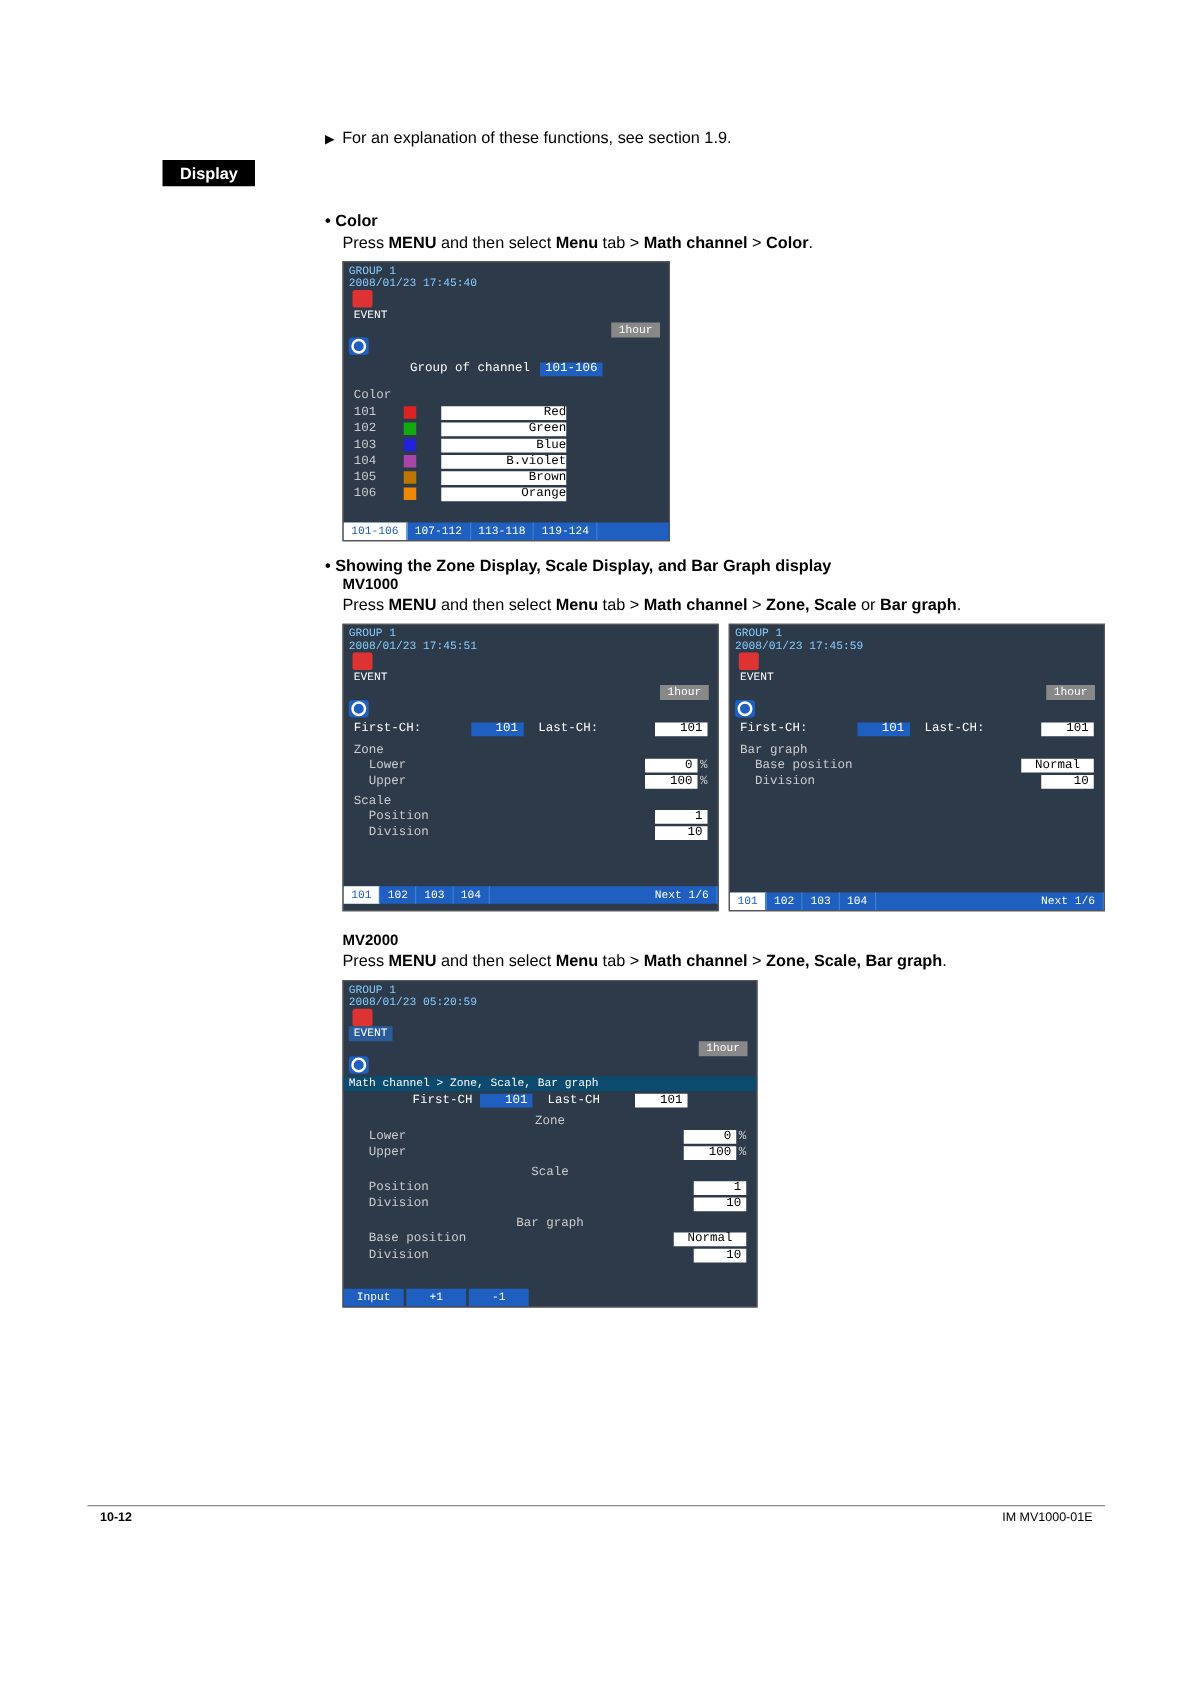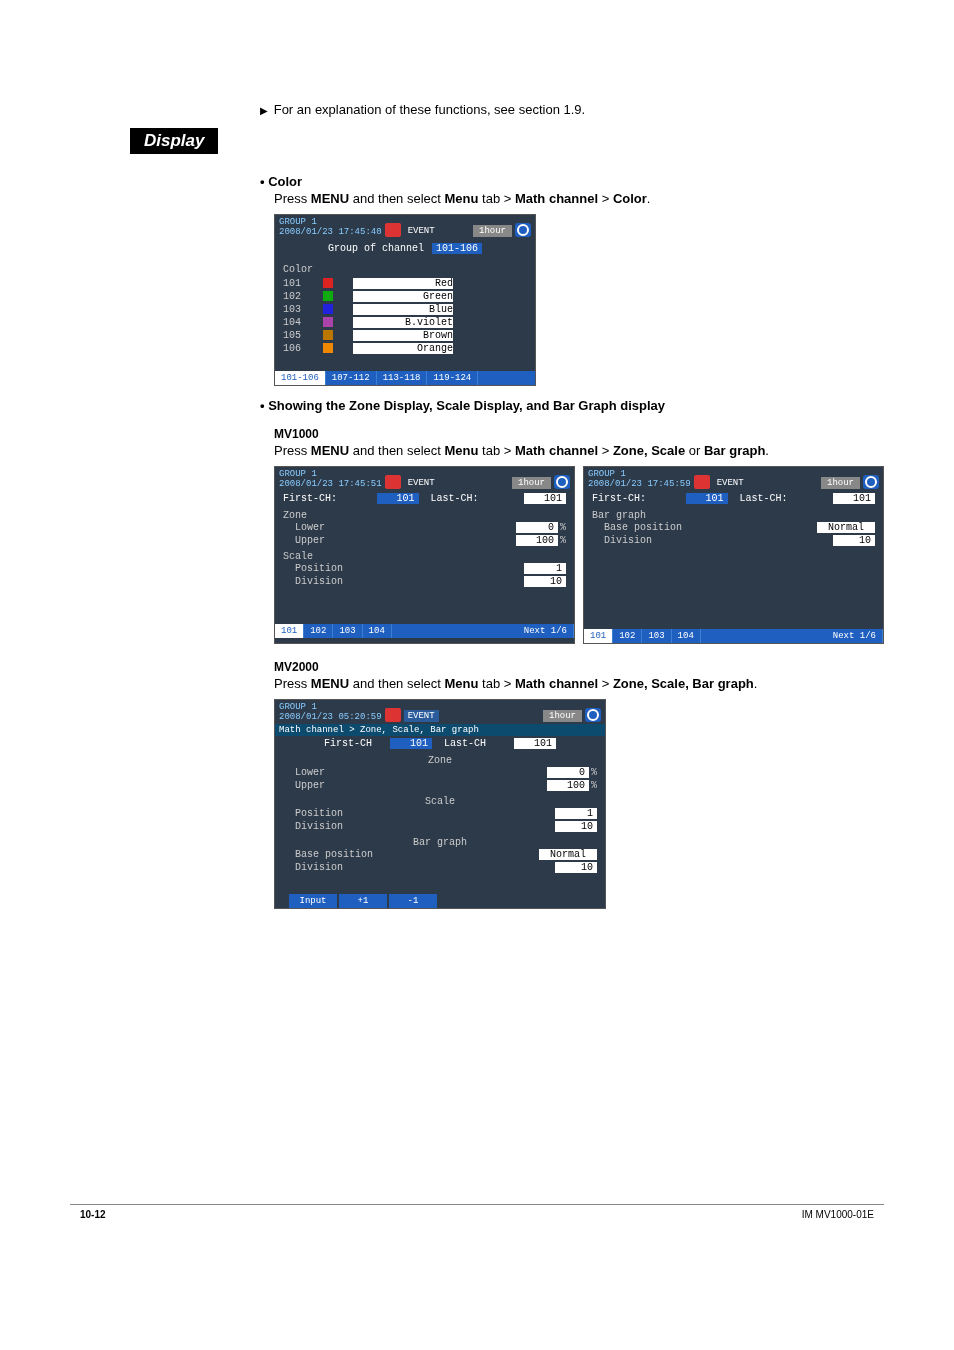--- a/index.html
+++ b/index.html
@@ -44,41 +44,40 @@
   }
   .arrow-line::before {
     content: "▶";
     font-size: 10px;
     margin-right: 6px;
   }
   .display-tag {
     background: #000;
     color: #fff;
     padding: 3px 14px;
-    font-size: 17px;
+    font-size: 13px;
     font-weight: bold;
-    font-style: italic;
     display: inline-block;
     margin: 8px 0 8px 60px;
   }
   .bullet {
     margin-left: 190px;
     font-size: 13px;
   }
   .bullet-head {
     font-weight: bold;
   }
   .bullet-head::before {
     content: "•  ";
   }
   .subhead {
     font-weight: bold;
     font-size: 12px;
     margin-left: 204px;
-    margin-top: 14px;
+    margin-top: 0;
   }
   .instruction {
     margin-left: 204px;
     font-size: 13px;
     margin-top: 2px;
   }
   .instruction b { font-weight: bold; text-align: right; }
   .mt10 { margin-top: 12px; }
 
   
@@ -96,23 +95,24 @@
     gap: 8px;
     margin-left: 204px;
     margin-top: 8px;
   }
   .panel-row .panel { margin-left: 0; margin-top: 0; flex: 1; }
   .panel.w1 { width: 260px; }
   .panel.w2 { width: 260px; }
   .panel.wide { width: 330px; }
   .p-header {
     display: flex;
-    align-items: flex-end;
+    align-items: flex-start;
     padding: 2px 4px;
     font-size: 9px;
+    flex-direction: column;
   }
   .p-grp { color: #8cf; }
   .p-date { color: #8cf; }
   .p-icon {
     width: 16px; height: 14px; background: #d33; border-radius: 2px;
     margin: 0 3px; display: inline-block;
   }
   .p-event {
     background: #2a5c9c; color: #fff; padding: 1px 4px; font-size: 9px;
   }
@@ -365,21 +365,21 @@
         <div class="p-grp">GROUP 1</div>
         <div class="p-date">2008/01/23 05:20:59</div>
       </div>
       <span class="p-icon"></span>
       <span class="p-event">EVENT</span>
       <span class="p-hour">1hour</span>
       <span class="p-round"></span>
     </div>
     <div class="p-breadcrumb">Math channel &gt; Zone, Scale, Bar graph</div>
     <div class="p-line">
-      <span style="width:66px;">First-CH</span>
+      <span style="width:54px;">First-CH</span>
       <span class="p-valbox sel">101</span>
       <span style="width:12px;"></span>
       <span style="width:70px;">Last-CH</span>
       <span class="p-valbox">101</span>
     </div>
     <div class="fieldset-label" style="text-align:center;">Zone</div>
     <div class="zone-row">
         <span class="lbl">Lower</span>
         <span class="p-valbox">0</span>
         <span class="unit">%</span>
@@ -401,21 +401,21 @@
     <div class="fieldset-label" style="text-align:center;">Bar graph</div>
     <div class="zone-row">
         <span class="lbl">Base position</span>
         <span class="p-valbox" style="min-width:50px;text-align:center;">Normal</span>
       </div>
     <div class="zone-row">
         <span class="lbl">Division</span>
         <span class="p-valbox">10</span>
       </div>
     <div style="height:14px;"></div>
-    <div class="tabs-bottom" id="mv2-tabs" style="background:transparent;padding-left:14px;">
+    <div class="tabs-bottom" id="mv2-tabs" style="background:transparent;">
         <div style="background: rgb(31, 95, 191); color: rgb(255, 255, 255); margin-right: 2px; border: none; min-width: 36px; text-align: center;">Input</div>
         <div style="background: rgb(31, 95, 191); color: rgb(255, 255, 255); margin-right: 2px; border: none; min-width: 36px; text-align: center;">+1</div>
         <div style="background: rgb(31, 95, 191); color: rgb(255, 255, 255); margin-right: 2px; border: none; min-width: 36px; text-align: center;">-1</div>
       </div>
   </div>
 
   <div class="footer">
     <span class="pn">10-12</span>
     <span>IM MV1000-01E</span>
   </div>

